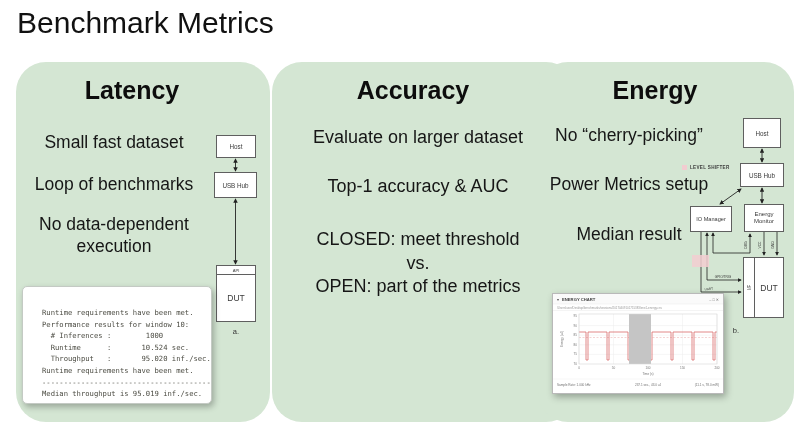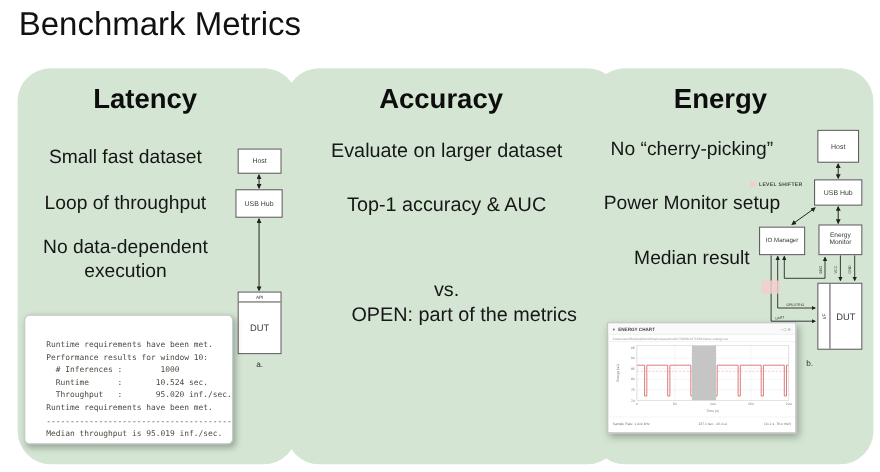--- a/index.html
+++ b/index.html
@@ -1,21 +1,21 @@
 <!DOCTYPE html>
 <html><head>
 <meta charset="utf-8">
 <style>
   html,body{margin:0;padding:0;}
   body{width:800px;height:429px;position:relative;overflow:hidden;background:#ffffff;
        font-family:"Liberation Sans",sans-serif;color:#151515;}
   .slide-title{position:absolute;left:17px;top:6px;font-size:30px;font-weight:500;color:#111;text-align:right;}
   .panel{position:absolute;top:62px;height:360px;background:#d4e6d3;border-radius:30px;}
   #panel-latency{left:16px;width:254px;}
-  #panel-accuracy{left:260px;width:304px;}
+  #panel-accuracy{left:272px;width:304px;}
   #panel-energy{left:538px;width:256px;}
   .panel-title{position:absolute;top:14px;left:0;width:calc(100% - 22px);text-align:center;
                font-size:25px;font-weight:bold;color:#0d0d0d;}
   .p-item{position:absolute;left:0;text-align:center;font-size:17.5px;line-height:1.25;color:#161616;}
   .col-l{width:196px;}
   .col-e{width:182px;}
   .col-a{width:calc(100% - 12px);font-size:18px;}
   
   .dbox{position:absolute;background:#ffffff;border:1px solid #5f5f5f;box-sizing:border-box;
         display:flex;align-items:center;justify-content:center;text-align:center;color:#3a3a3a;}
@@ -43,21 +43,21 @@
   svg text{font-family:"Liberation Sans",sans-serif;}
 </style>
 </head>
 <body>
 
 <div class="slide-title">Benchmark Metrics</div>
 
 <div class="panel" id="panel-latency">
   <div class="panel-title">Latency</div>
   <div class="p-item col-l" style="top:70px;">Small fast dataset</div>
-  <div class="p-item col-l" style="top:112px;">Loop of throughput</div>
+  <div class="p-item col-l" style="top:112px;">Loop of benchmarks</div>
   <div class="p-item col-l" style="top:152px;">No data-dependent execution</div>
 
   <svg class="wires" width="254" height="360" viewBox="0 0 254 360">
     <defs>
       <marker id="arr1" viewBox="0 0 8 8" markerWidth="5" markerHeight="5" refX="6.5" refY="4" orient="auto-start-reverse">
         <path d="M0,0L8,4L0,8z" fill="#222"></path>
       </marker>
     </defs>
     <line x1="219.5" y1="97" x2="219.5" y2="109" stroke="#222" stroke-width="0.9" marker-start="url(#arr1)" marker-end="url(#arr1)"></line>
     <line x1="219.5" y1="137" x2="219.5" y2="202" stroke="#222" stroke-width="0.9" marker-start="url(#arr1)" marker-end="url(#arr1)"></line>
@@ -80,28 +80,29 @@
 ----------------------------------------
 Median throughput is 95.019 inf./sec.
 ----------------------------------------</pre>
   </div>
 </div>
 
 <div class="panel" id="panel-accuracy">
   <div class="panel-title">Accuracy</div>
   <div class="p-item col-a" style="top:64px;">Evaluate on larger dataset</div>
   <div class="p-item col-a" style="top:113px;">Top-1 accuracy &amp; AUC</div>
+  <div class="p-item col-a" style="top:166px;">CLOSED: meet threshold</div>
   <div class="p-item col-a" style="top:190px;">vs.</div>
-  <div class="p-item col-a" style="top:213px;margin-left:16px;">OPEN: part of the metrics</div>
+  <div class="p-item col-a" style="top:213px;">OPEN: part of the metrics</div>
 </div>
 
 <div class="panel" id="panel-energy">
   <div class="panel-title">Energy</div>
   <div class="p-item col-e" style="top:63px;">No “cherry-picking”</div>
-  <div class="p-item col-e" style="top:112px;">Power Monitor setup</div>
+  <div class="p-item col-e" style="top:112px;">Power Metrics setup</div>
   <div class="p-item col-e" style="top:162px;">Median result</div>
 
   <div class="ls-legend">
     <span class="ls-swatch"></span>
     <span class="ls-text">LEVEL SHIFTER</span>
   </div>
 
   <svg class="wires" width="256" height="360" viewBox="0 0 256 360">
     <defs>
       <marker id="arr2" viewBox="0 0 8 8" markerWidth="5" markerHeight="5" refX="6.5" refY="4" orient="auto-start-reverse">

